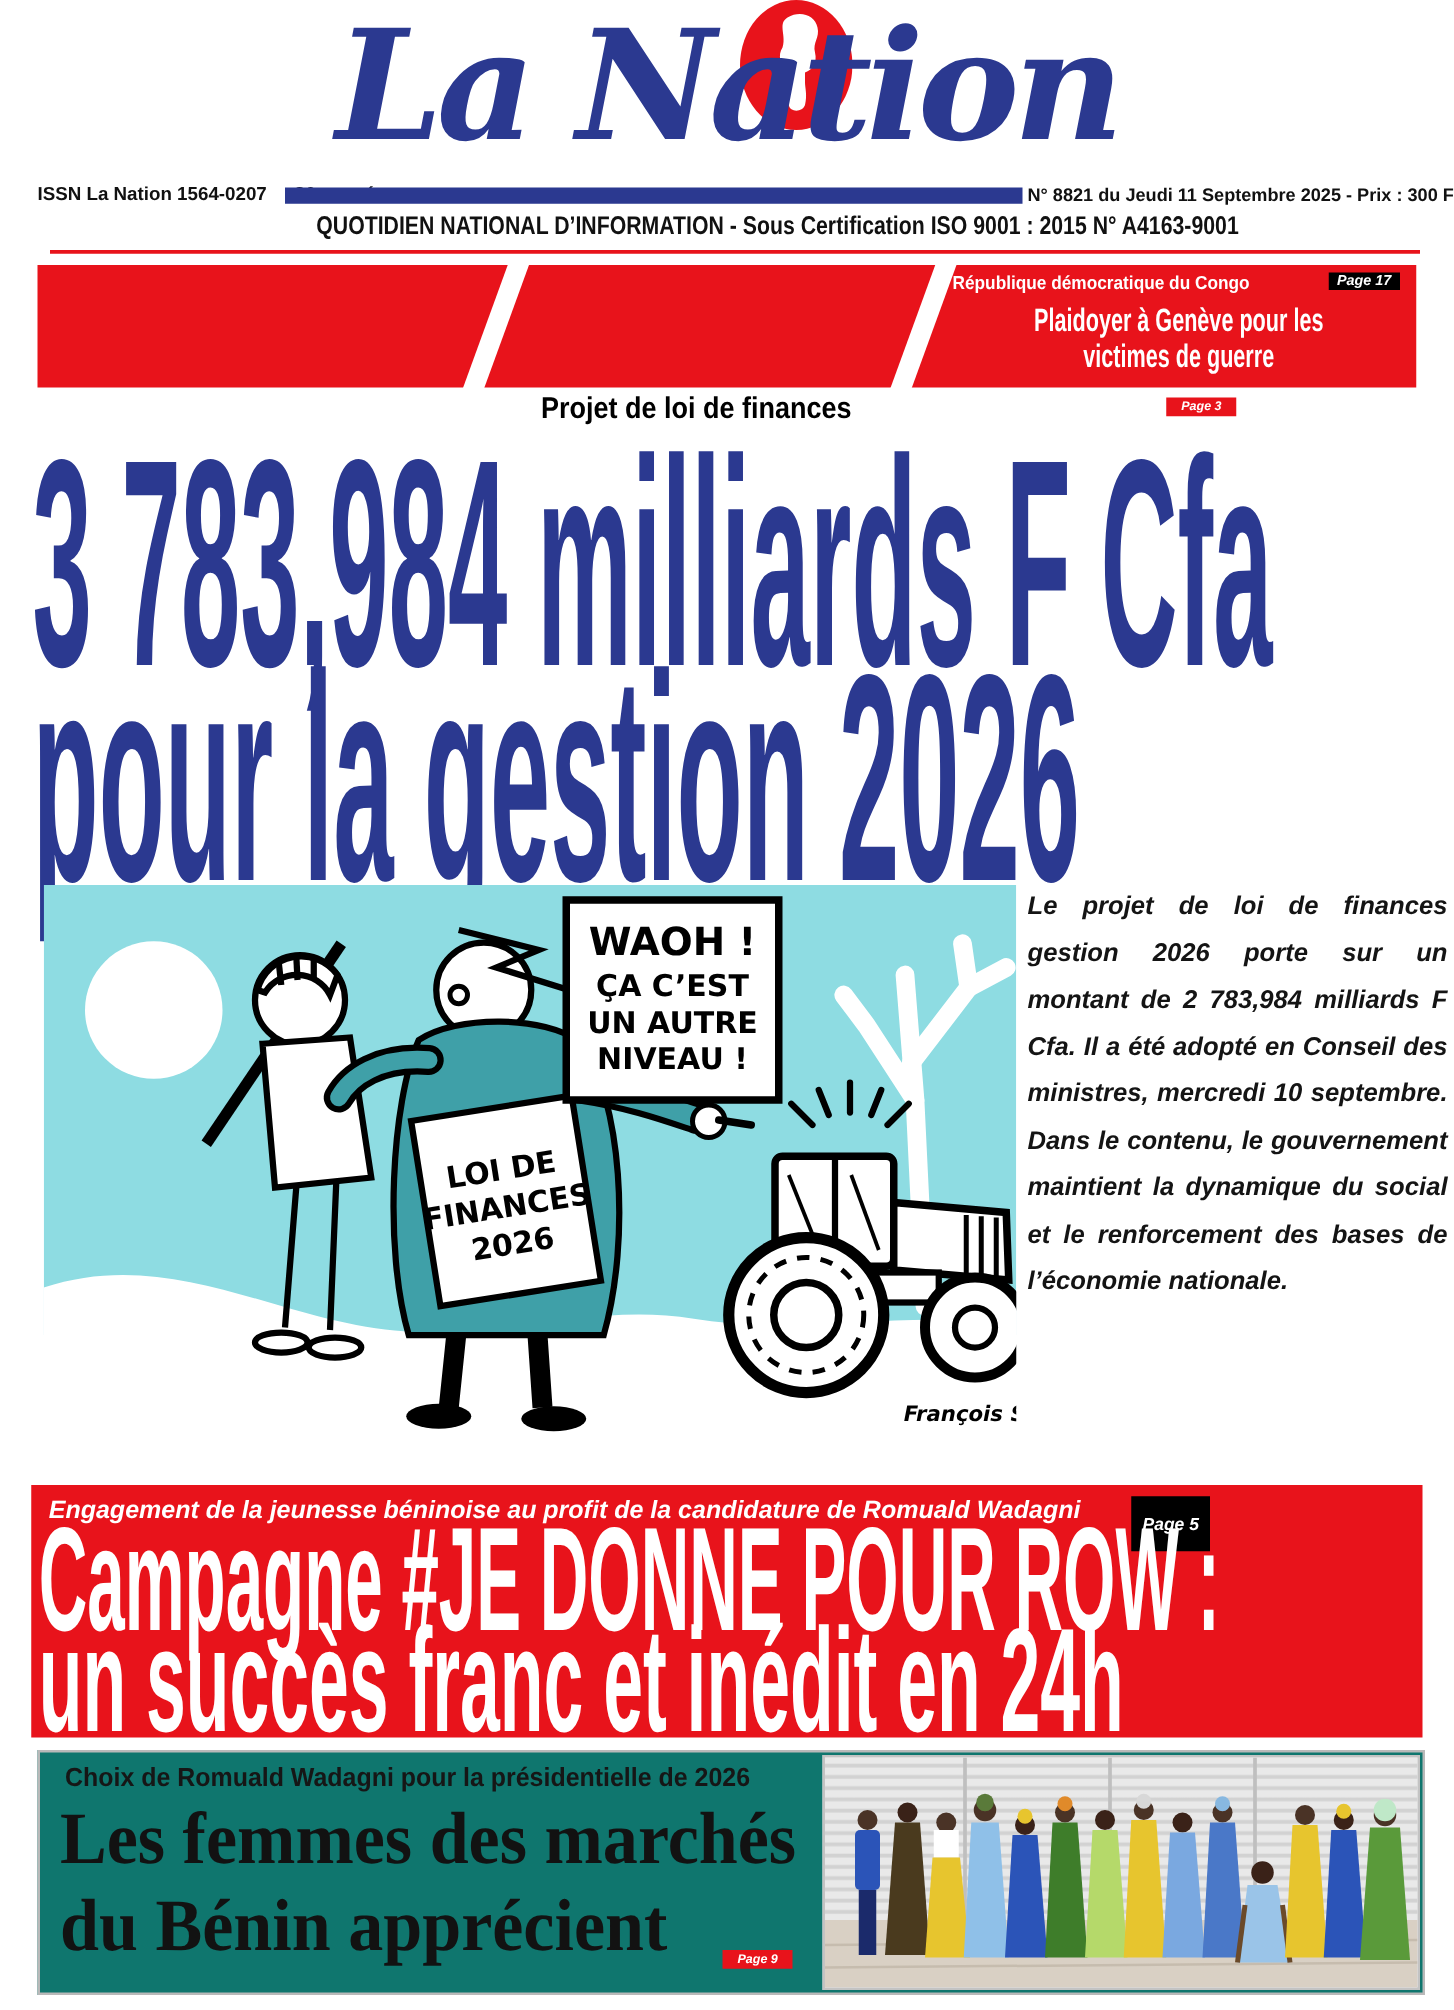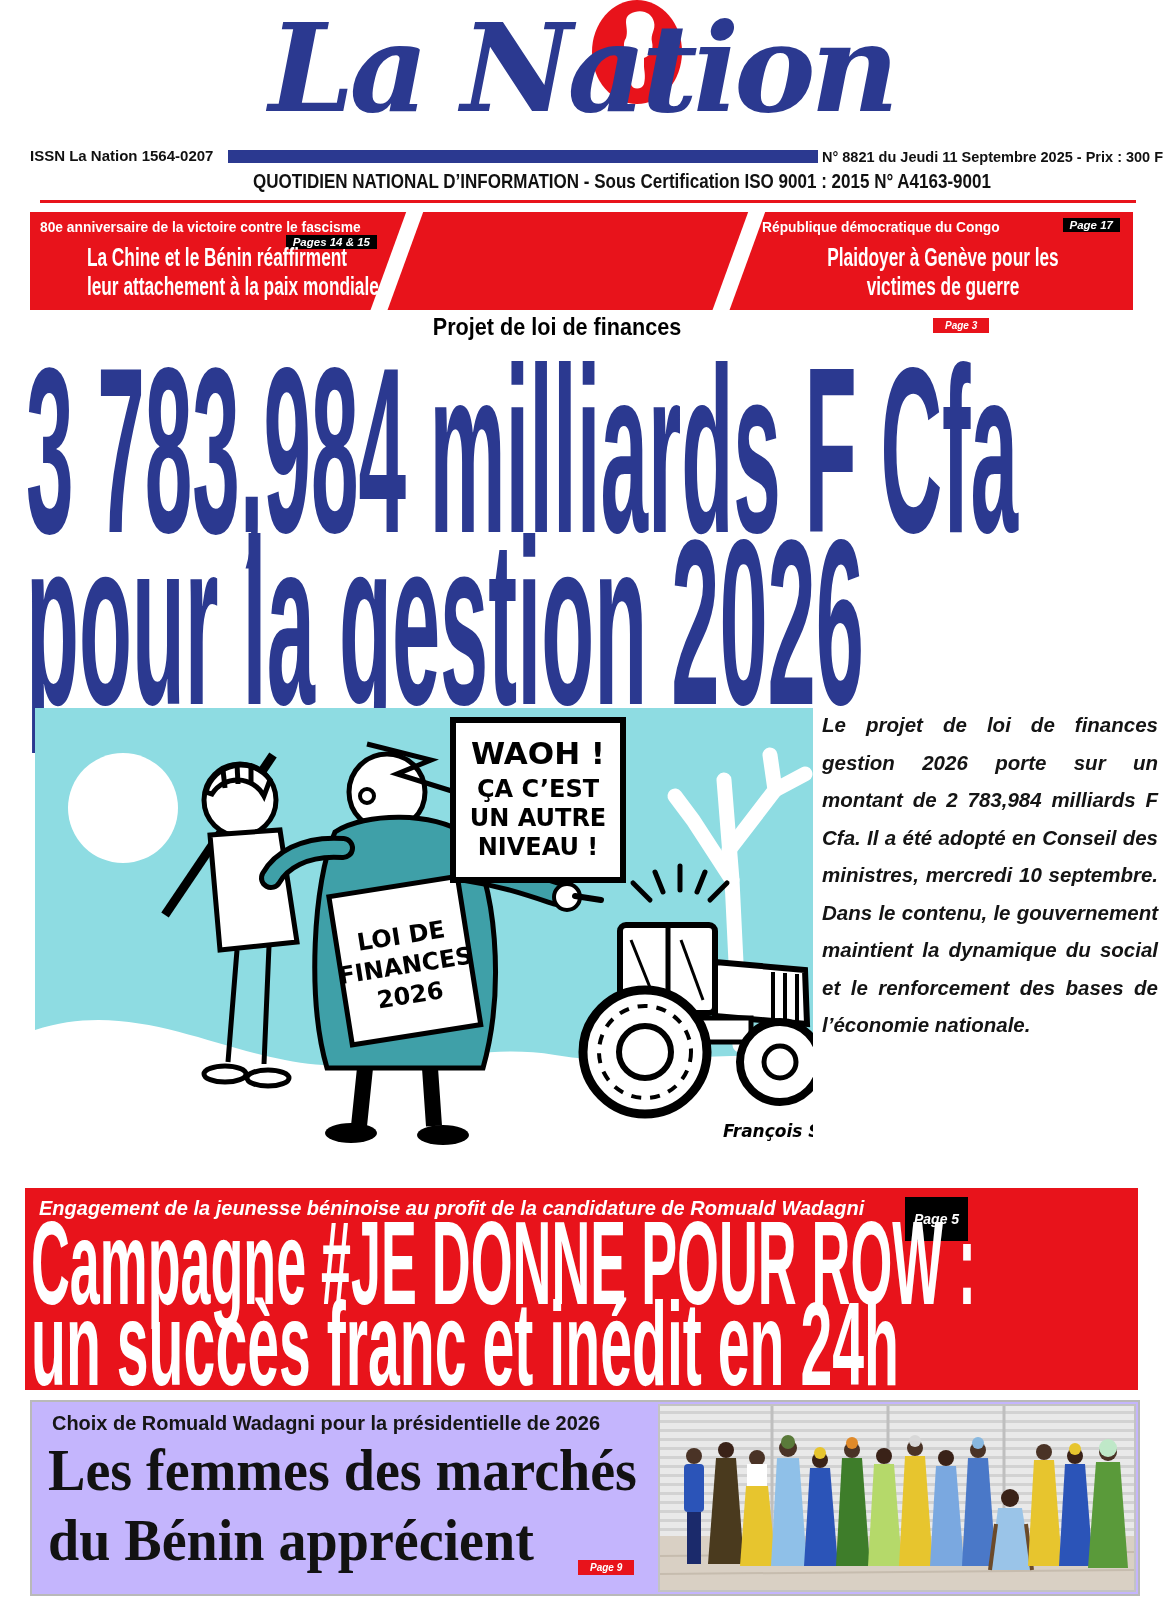--- a/index.html
+++ b/index.html
@@ -49,21 +49,21 @@
       line-height:37.5px;text-align:justify;color:#141414;}
 
   
   .campaign{left:25px;top:1188px;width:1113px;height:202px;background:var(--red);}
   .ckicker{left:14px;top:9px;font-size:20px;font-weight:bold;color:#fff;white-space:nowrap;font-style:italic;}
   .page5{left:880px;top:9px;font-size:14px;padding:14px 9px;}
   .campaign svg{position:absolute;left:0;top:0;}
   .campaign svg text{font-family:"Liberation Sans",sans-serif;font-weight:bold;fill:#fff;}
 
   
-  .bottom-box{left:30px;top:1400px;width:1106px;height:192px;border:2px solid #b9b9b9;background:#c4b5fd;}
+  .bottom-box{left:30px;top:1400px;width:1106px;height:192px;border:2px solid #b9b9b9;background:#0f766e;}
   .bkicker{left:20px;top:9px;font-size:21px;font-weight:bold;color:#161616;
       transform:scaleX(.95);transform-origin:left top;white-space:nowrap;}
   .bheadline{left:16px;top:34px;font-family:"Liberation Serif",serif;font-size:59px;font-weight:bold;
       line-height:1.18;color:#121212;transform:scaleX(.95);transform-origin:left top;white-space:nowrap;}
   .page2{left:546px;top:158px;}
   .photo{left:626px;top:2px;width:474px;height:184px;border:2px solid #c3c3c3;background:#eee;}
 </style>
 </head>
 <body>
 
@@ -82,28 +82,20 @@
     <span>ISSN La Nation 1564-0207</span><span class="gap"></span>
     <span>36e année</span>
   </div>
   <div class="abs blue-bar"></div>
   <div class="abs issue">N° 8821 du Jeudi 11 Septembre  2025 - Prix : 300 F Cfa</div>
   <div class="abs quotidien">QUOTIDIEN  NATIONAL  D’INFORMATION - Sous Certification ISO 9001 : 2015 N° A4163-9001</div>
 
   <div class="abs rule-red"></div>
 
   <div class="abs banners">
-    <div class="bcell" style="left:10px;width:335px;">
-      <div class="bk">80e anniversaire de la victoire contre le fascisme</div>
-      <div class="pbadge" style="right:-2px;top:23px;">Pages 14 &amp; 15</div>
-      <div class="bh">
-        <span style="display:block">La Chine et le Bénin réaffirment</span>
-        <span style="display:block">leur attachement à la paix mondiale</span>
-      </div>
-    </div>
     <div class="divider" style="left:358px;"></div>
     <div class="divider" style="left:700px;"></div>
     <div class="bcell" style="left:732px;width:362px;">
       <div class="bk">République démocratique du Congo</div>
       <div class="pbadge" style="right:4px;top:6px;">Page 17</div>
       <div class="bh">
         <span style="display:block">Plaidoyer à Genève pour les</span>
         <span style="display:block">victimes de guerre</span>
       </div>
     </div>

